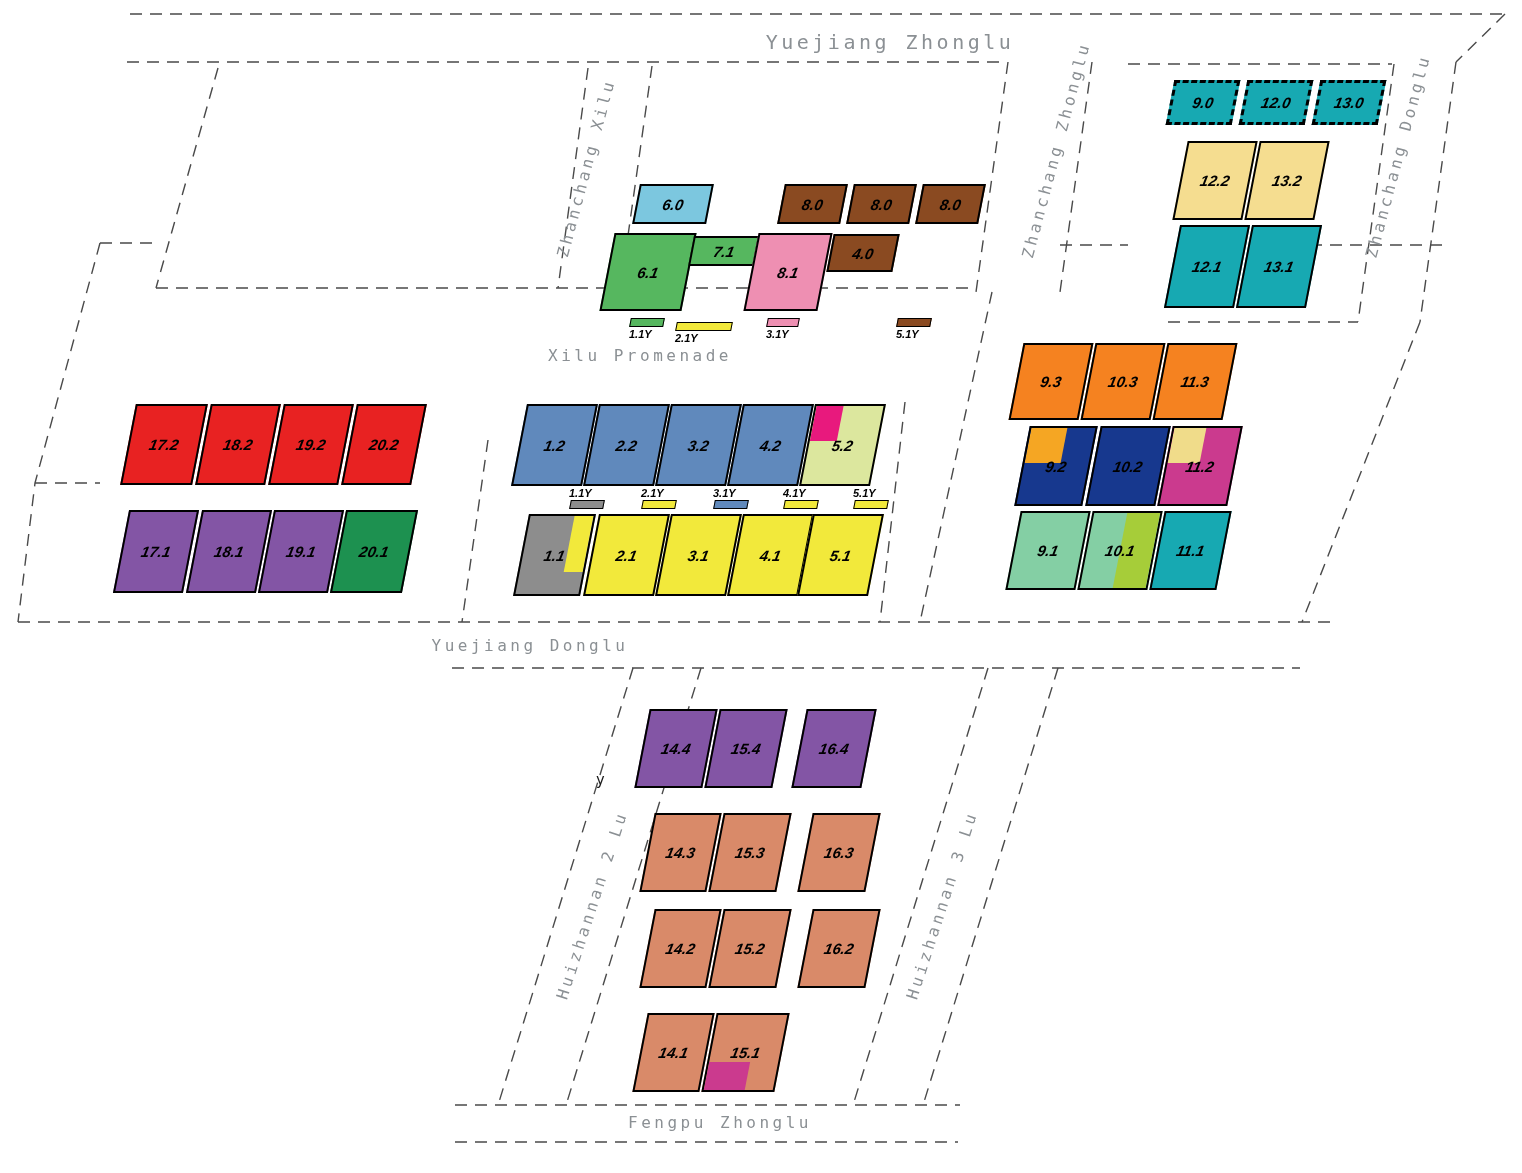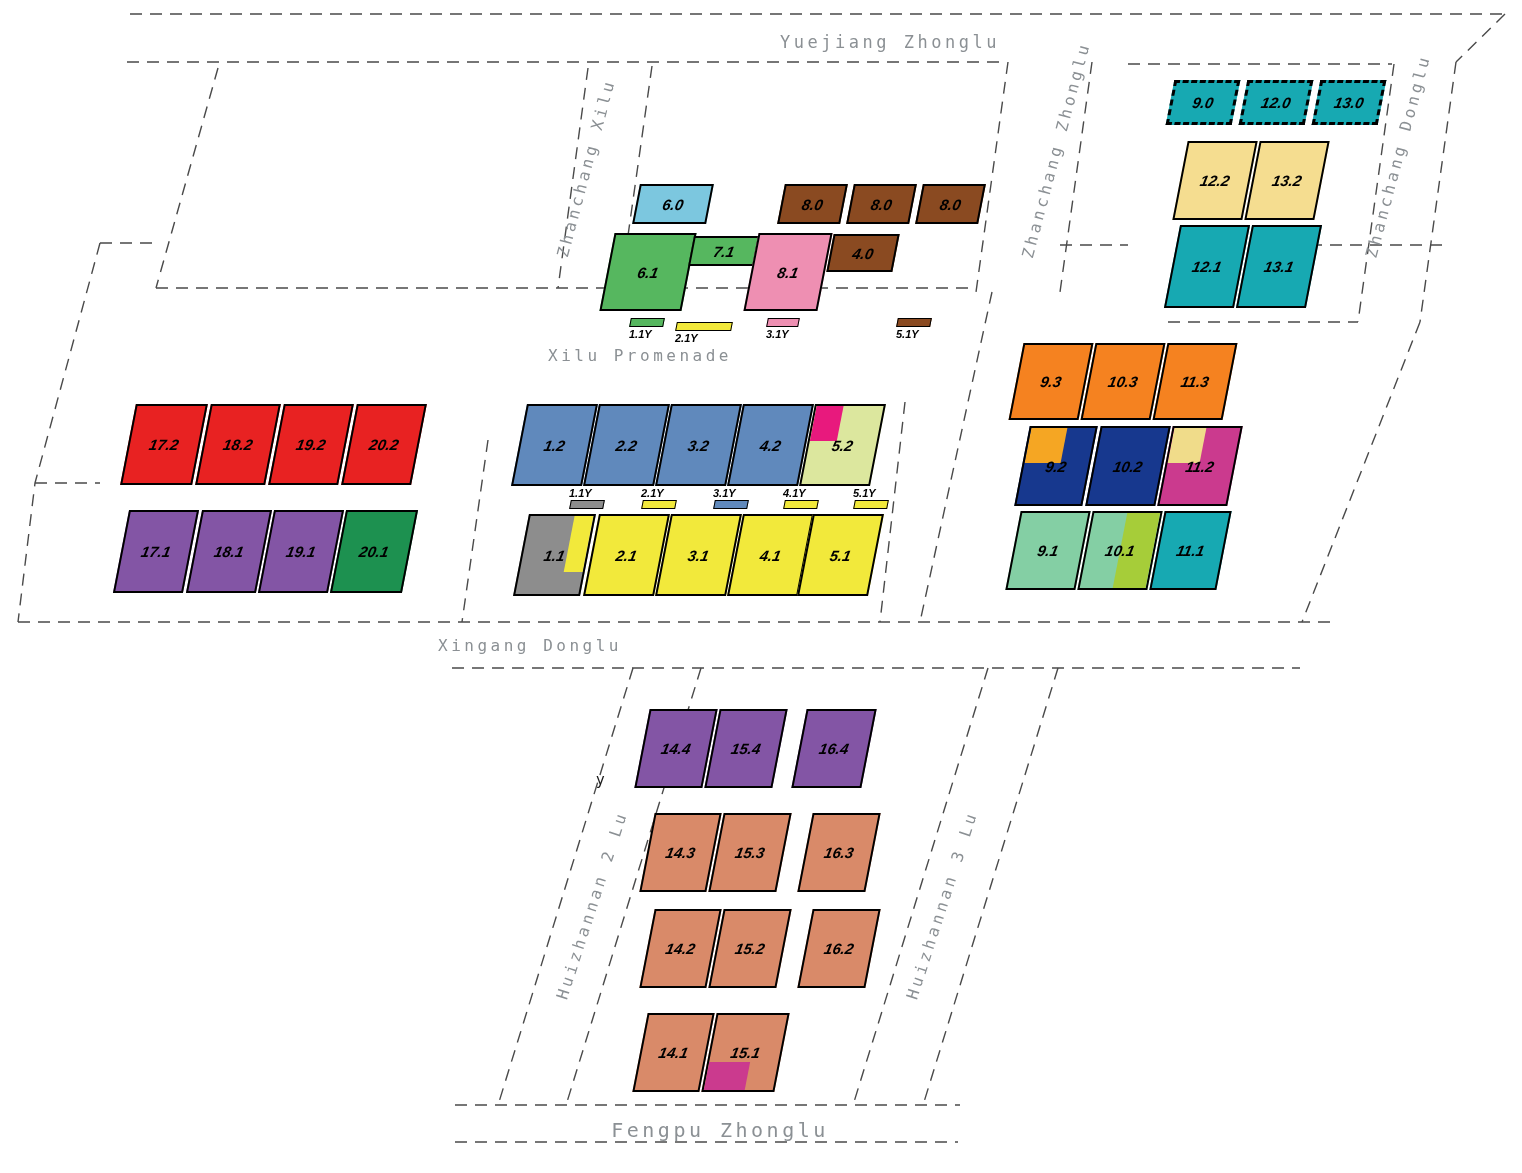--- a/index.html
+++ b/index.html
@@ -59,29 +59,29 @@
       <path d="M1420 322 L1302 622" class="road"></path>
       <path d="M488 440 L462 622" class="road"></path>
       <path d="M905 402 L880 622" class="road"></path>
       <path d="M633 668 L499 1102" class="road"></path>
       <path d="M701 668 L567 1102" class="road"></path>
       <path d="M988 668 L854 1102" class="road"></path>
       <path d="M1058 668 L924 1102" class="road"></path>
       <path d="M455 1105 L960 1105" class="road"></path>
       <path d="M455 1142 L958 1142" class="road"></path>
     </svg>
-<div class="street-label" style="left: 890px; top: 42px; font-size: 17px; transform: translate(-50%, -50%) rotate(0deg);">Yuejiang Zhonglu</div>
+<div class="street-label" style="left: 890px; top: 42px; font-size: 20px; transform: translate(-50%, -50%) rotate(0deg);">Yuejiang Zhonglu</div>
     <div class="street-label" style="left: 586px; top: 168px; font-size: 16px; transform: translate(-50%, -50%) rotate(-75deg);">Zhanchang Xilu</div>
     <div class="street-label" style="left: 1056px; top: 150px; font-size: 16px; transform: translate(-50%, -50%) rotate(-75deg);">Zhanchang Zhonglu</div>
     <div class="street-label" style="left: 1398px; top: 156px; font-size: 16px; transform: translate(-50%, -50%) rotate(-75deg);">Zhanchang Donglu</div>
     <div class="street-label" style="left: 640px; top: 355px; font-size: 16px; transform: translate(-50%, -50%) rotate(0deg);">Xilu Promenade</div>
-    <div class="street-label" style="left: 530px; top: 645px; font-size: 16px; transform: translate(-50%, -50%) rotate(0deg);">Xingang Donglu</div>
+    <div class="street-label" style="left: 530px; top: 645px; font-size: 16px; transform: translate(-50%, -50%) rotate(0deg);">Yuejiang Donglu</div>
     <div class="street-label" style="left: 592px; top: 905px; font-size: 16px; transform: translate(-50%, -50%) rotate(-72deg);">Huizhannan 2 Lu</div>
     <div class="street-label" style="left: 942px; top: 905px; font-size: 16px; transform: translate(-50%, -50%) rotate(-72deg);">Huizhannan 3 Lu</div>
-    <div class="street-label" style="left: 720px; top: 1122px; font-size: 20px; transform: translate(-50%, -50%) rotate(0deg); margin-top: 8px;">Fengpu Zhonglu</div>
+    <div class="street-label" style="left: 720px; top: 1122px; font-size: 16px; transform: translate(-50%, -50%) rotate(0deg);">Fengpu Zhonglu</div>
     <div class="street-label" style="left: 602px; top: 780px; font-size: 15px; transform: translate(-50%, -50%) rotate(0deg); color: rgb(26, 26, 26);">y</div>
     <div class="hall" style="left: 636px; top: 184px; width: 74px; height: 40px; background: rgb(124, 199, 223);">
       <span class="hall-label">6.0</span>
     </div>
     <div class="hall" style="left: 781px; top: 184px; width: 63px; height: 40px; background: rgb(138, 74, 33);">
       <span class="hall-label">8.0</span>
     </div>
     <div class="hall" style="left: 850px; top: 184px; width: 63px; height: 40px; background: rgb(138, 74, 33);">
       <span class="hall-label">8.0</span>
     </div>

